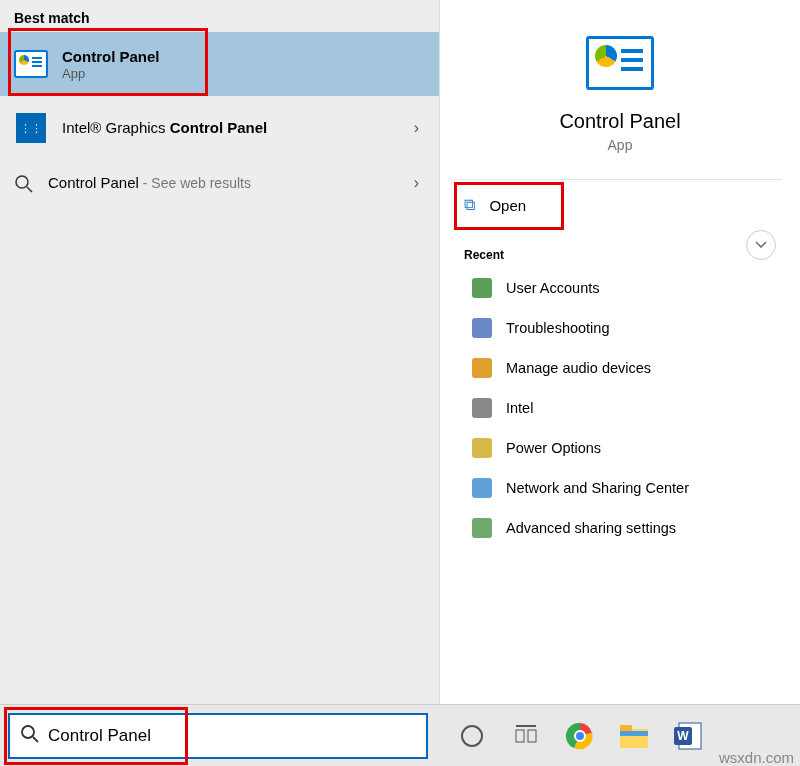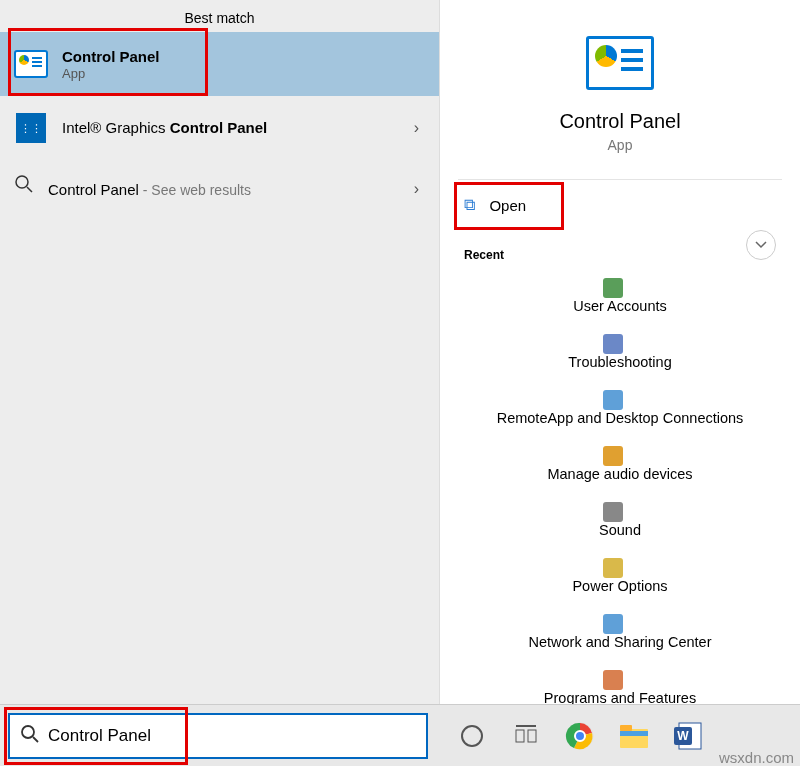--- a/index.html
+++ b/index.html
@@ -1,44 +1,44 @@
 <!DOCTYPE html>
 <html><head>
 <meta charset="utf-8">
 <style>
 * { margin: 0; padding: 0; box-sizing: border-box; font-family: "Segoe UI", Arial, sans-serif; }
 body { width: 800px; height: 766px; background: #fff; overflow: hidden; position: relative; }
 .container { display: flex; height: 704px; }
 .left-pane { width: 440px; background: #ededed; border-right: 1px solid #ddd; }
 .right-pane { flex: 1; background: #fff; padding: 0; }
-.section-label { font-size: 14px; font-weight: 400; padding: 10px 14px 6px; color: #000; text-align: center; }
+.section-label { font-size: 14px; font-weight: 700; padding: 10px 14px 6px; color: #000; }
 .result-item { display: flex; align-items: center; padding: 15px 14px; position: relative; }
 .result-item.selected { background: #a3c5dd; }
 .result-item .icon-box { width: 34px; height: 34px; margin-right: 14px; display: flex; align-items: center; justify-content: center; }
 .result-text { flex: 1; }
 .result-title { font-size: 15px; color: #000; }
 .result-title b { font-weight: 700; }
 .result-sub { font-size: 13px; color: #555; margin-top: 1px; }
 .chevron { color: #555; font-size: 16px; padding: 0 6px; }
 .red-box { border: 3px solid #e20000; position: absolute; }
-.web-item { display: flex; align-items: flex-end; padding: 14px; }
+.web-item { display: flex; align-items: flex-start; padding: 14px; }
 .web-item .search-ico { margin-right: 14px; }
 .web-text { font-size: 15px; color: #000; }
 .web-sub { color: #777; font-size: 14px; }
 .detail-head { text-align: center; padding-top: 36px; }
 .detail-icon-wrap { display: inline-block; margin-bottom: 16px; }
 .detail-title { font-size: 20px; color: #000; margin-bottom: 4px; }
 .detail-type { font-size: 14px; color: #777; margin-bottom: 26px; }
 .divider { height: 1px; background: #e4e4e4; margin: 0 18px; }
 .open-row { display: flex; align-items: center; padding: 16px 24px; position: relative; }
 .open-row .open-ico { color: #2b7cd3; margin-right: 14px; font-size: 16px; }
 .open-row .open-text { font-size: 15px; }
 .expand-circle { position: absolute; right: 24px; top: 50px; width: 30px; height: 30px; border: 1px solid #ccc; border-radius: 50%; display: flex; align-items: center; justify-content: center; background: #fff; }
 .recent-label { font-size: 12px; font-weight: 600; padding: 18px 24px 6px; }
-.recent-item { display: flex; align-items: center; padding: 10px 20px; flex-direction: column; }
+.recent-item { display: flex; align-items: center; padding: 10px 32px; }
 .recent-item .ri-icon { width: 20px; height: 20px; margin-right: 14px; }
 .recent-item .ri-text { font-size: 14.5px; }
 .taskbar { position: absolute; bottom: 0; left: 0; right: 0; height: 62px; background: #e8e8e8; display: flex; align-items: center; border-top: 1px solid #ccc; }
 .search-box { margin: 8px; width: 420px; height: 46px; background: #fff; border: 2px solid #0067c0; display: flex; align-items: center; padding: 0 10px; }
 .search-box .search-ico { margin-right: 8px; }
 .search-text { font-size: 17px; flex: 1; }
 .tb-icons { display: flex; align-items: center; gap: 18px; margin-left: 18px; }
 .tb-icon { width: 36px; height: 36px; display: flex; align-items: center; justify-content: center; }
 .cp-icon { width: 34px; height: 28px; background: #fff; border: 2px solid #0078d4; border-radius: 3px; position: relative; }
 .cp-icon::before { content: ""; position: absolute; left: 3px; top: 3px; width: 10px; height: 10px; border-radius: 50%; background: conic-gradient(#0078d4 0 33%, #ffb900 33% 66%, #7fba00 66% 100%); }
@@ -117,42 +117,38 @@
     <div id="recent-list">
         <div class="recent-item">
           <div class="ri-icon ri-generic" style="background: rgb(90, 158, 90);"></div>
           <div class="ri-text">User Accounts</div>
         </div>
         <div class="recent-item">
           <div class="ri-icon ri-generic" style="background: rgb(107, 136, 199);"></div>
           <div class="ri-text">Troubleshooting</div>
         </div>
         <div class="recent-item">
-          <div class="ri-icon ri-generic" style="background: rgb(95, 160, 216);"></div>
-          <div class="ri-text">RemoteApp and Desktop Connections</div>
-        </div>
-        <div class="recent-item">
           <div class="ri-icon ri-generic" style="background: rgb(224, 160, 48);"></div>
           <div class="ri-text">Manage audio devices</div>
         </div>
         <div class="recent-item">
           <div class="ri-icon ri-generic" style="background: rgb(136, 136, 136);"></div>
-          <div class="ri-text">Sound</div>
+          <div class="ri-text">Intel</div>
         </div>
         <div class="recent-item">
           <div class="ri-icon ri-generic" style="background: rgb(217, 185, 74);"></div>
           <div class="ri-text">Power Options</div>
         </div>
         <div class="recent-item">
           <div class="ri-icon ri-generic" style="background: rgb(95, 160, 216);"></div>
           <div class="ri-text">Network and Sharing Center</div>
         </div>
         <div class="recent-item">
-          <div class="ri-icon ri-generic" style="background: rgb(217, 128, 80);"></div>
-          <div class="ri-text">Programs and Features</div>
+          <div class="ri-icon ri-generic" style="background: rgb(111, 168, 111);"></div>
+          <div class="ri-text">Advanced sharing settings</div>
         </div>
       </div>
   </div>
 </div>
 
 <div class="taskbar">
   <div class="search-box" style="position:relative;">
     <div class="red-box" style="left:-6px;top:-8px;width:184px;height:58px;"></div>
     <span class="search-ico">
       <svg width="20" height="20" viewBox="0 0 20 20">

